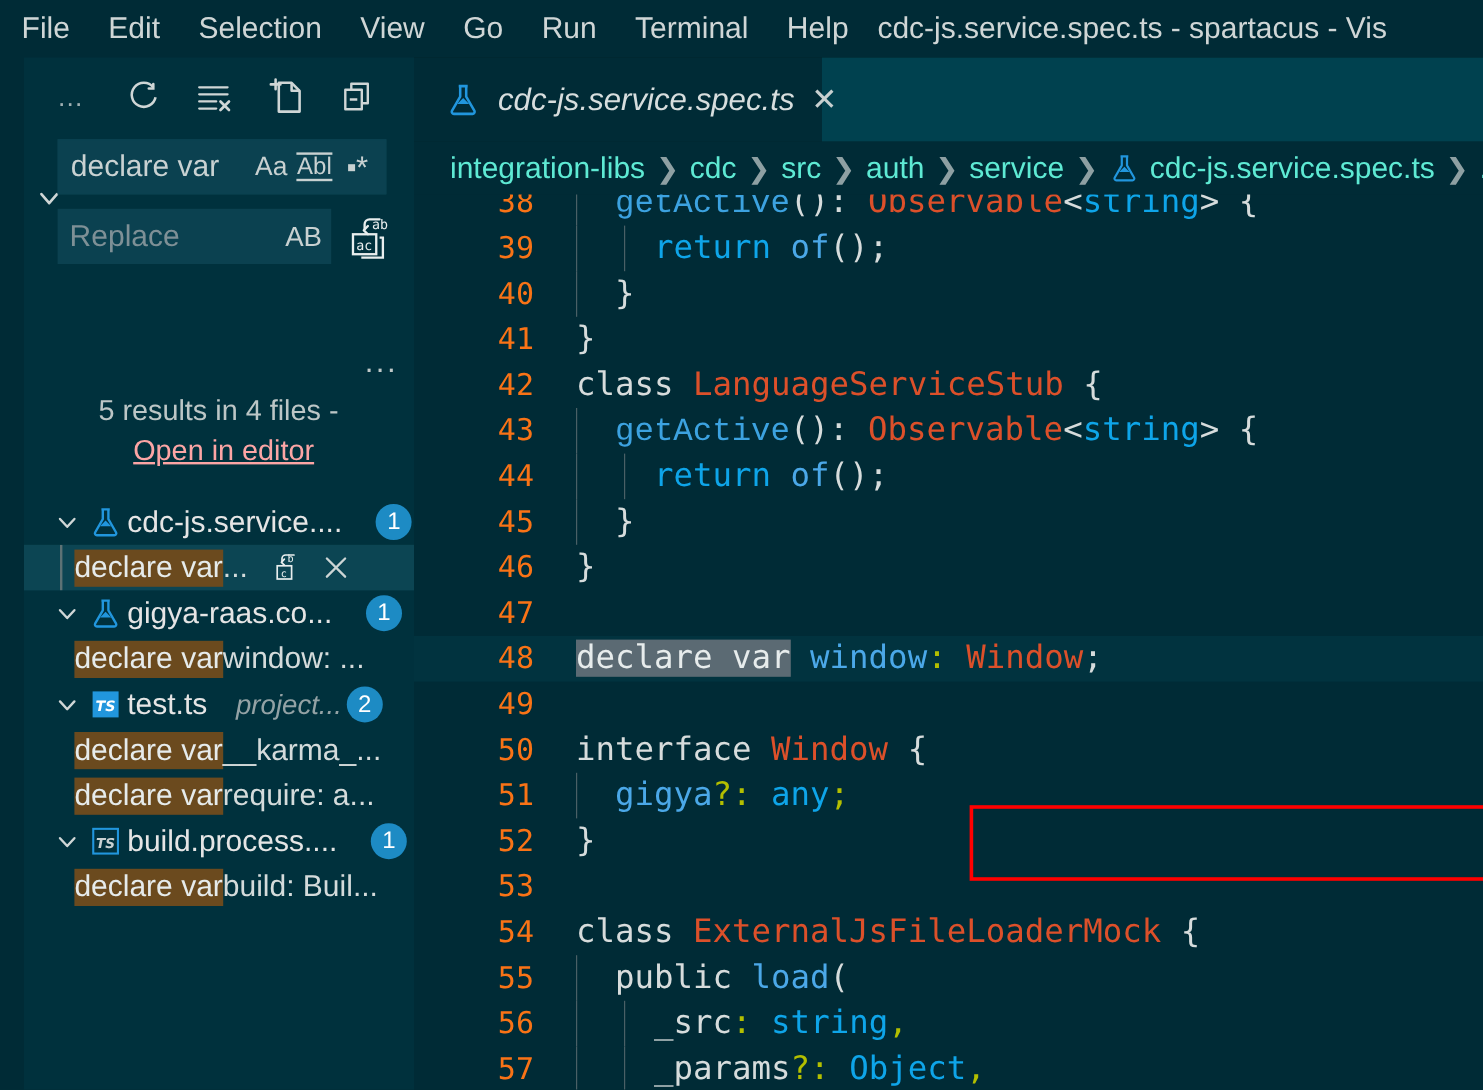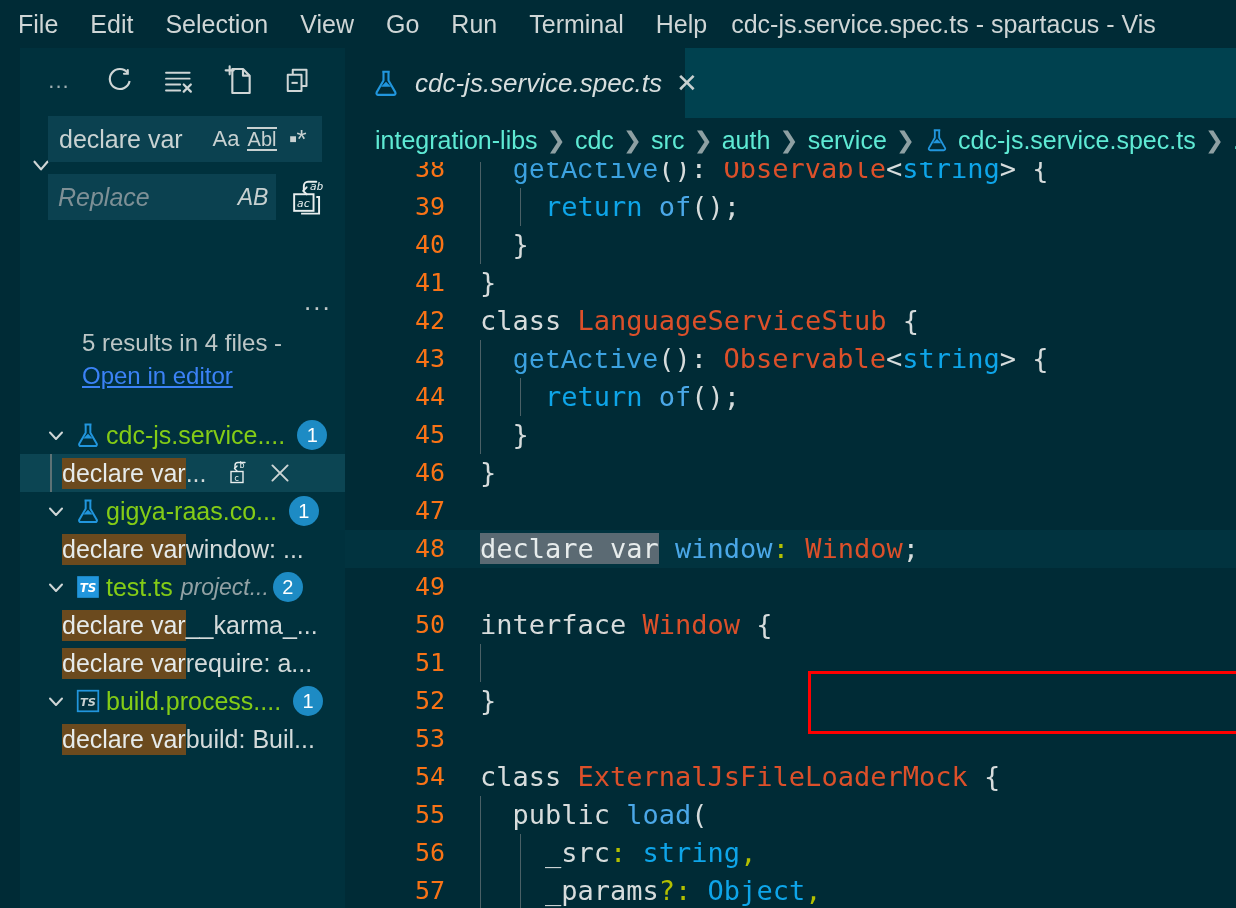--- a/index.html
+++ b/index.html
@@ -70,60 +70,60 @@
     background: #0b4150; border: 1px solid #0b4150;
     display: flex; align-items: center; padding: 0 6px 0 10px;
   }
   #search-input-box .txt {
     flex: 1; color: #c9d2d2; font-size: 25px; white-space: nowrap; overflow: hidden;
   }
   .opt-btn {
     width: 34px; height: 36px; display:flex; align-items:center; justify-content:center;
     color:#c8d1d1; font-size: 20px; cursor:pointer; margin-left: 2px;
   }
-  #replace-row { top: 64px; width: 296px; display:flex; align-items:center;font-style:italic; }
+  #replace-row { top: 64px; width: 296px; display:flex; align-items:flex-end; }
   #replace-input-box {
     width: 228px; height: 46px; background: #0b4150;
     display:flex; align-items:center; padding: 0 6px 0 10px;
   }
   #replace-input-box .txt { flex:1; color:#7e9096; font-size: 25px; }
   #replace-all-btn {
     width: 44px; height: 44px; margin-left: 10px;
     display:flex; align-items:center; justify-content:center; cursor:pointer;
   }
 
   #more-dots {
     position:absolute; left: 284px; top: 246px; color:#c0c9c9;
     font-size: 26px; letter-spacing: 2px; cursor:pointer; line-height: 14px;
   }
 
   #result-summary {
     position: absolute; left: 62px; top: 278px; width: 280px;
     color: #bcc6c6; font-size: 24px; line-height: 33px;
   }
   #open-in-editor {
-    color: #3b82f6; text-decoration: underline; cursor: pointer; display:inline-block;
+    color: #fca5a5; text-decoration: underline; cursor: pointer; display:inline-block;margin-left:29px;
   }
 
   
   #result-tree { position: absolute; left: 0; top: 368px; width: 325px; }
   .tree-row {
     position: relative; height: 38px; display: flex; align-items: center;
     white-space: nowrap; cursor: pointer; overflow: hidden;
   }
   .tree-row.file { padding-left: 22px; }
   .tree-row.match { padding-left: 42px; }
   .tree-row.selected { background: #0c4553; }
   .tree-row.selected::before {
     content:""; position:absolute; left: 30px; top: 0; width: 2px; height: 38px;
     background: #5d7275;
   }
   .chev { width: 28px; display:flex; align-items:center; justify-content:center; color:#cfd6d6; }
   .ficon { width: 36px; display:flex; align-items:center; justify-content:center;font-style:italic; }
-  .fname { color: #84cc16; font-size: 25px; margin-right: 8px; }
+  .fname { color: #e5e5e5; font-size: 25px; margin-right: 24px; }
   .fpath { color: #93a2a5; font-size: 23px; font-style: italic; }
   .badge {
     margin-left: 4px; min-width: 30px; height: 30px; border-radius: 15px;
     background: #1d8bc4; color: #ffffff; font-size: 20px;
     display: flex; align-items: center; justify-content: center; padding: 0 9px;
   }
   .m-hl { background: #6b4a1e; color:#e6ebeb; font-size: 25px; padding: 1px 0; }
   .m-rest { color: #d4dbdb; font-size: 25px; }
   .match-actions { display:flex; align-items:center; gap: 12px; margin-left: 16px; }
   .ma-btn { width: 30px; height: 30px; display:flex; align-items:center; justify-content:center; cursor:pointer; }
@@ -446,21 +446,21 @@
         <div class="cline"><span class="ln">41</span><span class="ctext"><span class="pn">}</span></span></div>
         <div class="cline"><span class="ln">42</span><span class="ctext"><span class="k">class </span><span class="ty">LanguageServiceStub</span><span class="pn"> {</span></span></div>
         <div class="cline"><span class="ln">43</span><span class="ind i1"></span><span class="ctext"><span class="pn">  </span><span class="fn">getActive</span><span class="pn">(): </span><span class="ty">Observable</span><span class="pn">&lt;</span><span class="st">string</span><span class="pn">&gt; {</span></span></div>
         <div class="cline"><span class="ln">44</span><span class="ind i1"></span><span class="ind i2"></span><span class="ctext"><span class="pn">    </span><span class="st">return </span><span class="var">of</span><span class="pn">();</span></span></div>
         <div class="cline"><span class="ln">45</span><span class="ind i1"></span><span class="ctext"><span class="pn">  }</span></span></div>
         <div class="cline"><span class="ln">46</span><span class="ctext"><span class="pn">}</span></span></div>
         <div class="cline"><span class="ln">47</span><span class="ctext"></span></div>
         <div class="cline current"><span class="ln">48</span><span class="ctext"><span class="sel">declare var</span><span class="pn"> </span><span class="var">window</span><span class="op">:</span><span class="pn"> </span><span class="ty">Window</span><span class="pn">;</span></span></div>
         <div class="cline"><span class="ln">49</span><span class="ctext"></span></div>
         <div class="cline"><span class="ln">50</span><span class="ctext"><span class="k">interface </span><span class="ty">Window</span><span class="pn"> {</span></span></div>
-        <div class="cline"><span class="ln">51</span><span class="ind i1"></span></div>
+        <div class="cline"><span class="ln">51</span><span class="ind i1"></span><span class="ctext"><span class="pn">  </span><span class="var">gigya</span><span class="op">?:</span><span class="pn"> </span><span class="st">any</span><span class="op">;</span></span></div>
         <div class="cline"><span class="ln">52</span><span class="ctext"><span class="pn">}</span></span></div>
         <div class="cline"><span class="ln">53</span><span class="ctext"></span></div>
         <div class="cline"><span class="ln">54</span><span class="ctext"><span class="k">class </span><span class="ty">ExternalJsFileLoaderMock</span><span class="pn"> {</span></span></div>
         <div class="cline"><span class="ln">55</span><span class="ind i1"></span><span class="ctext"><span class="pn">  </span><span class="k">public </span><span class="var">load</span><span class="pn">(</span></span></div>
         <div class="cline"><span class="ln">56</span><span class="ind i1"></span><span class="ind i2"></span><span class="ctext"><span class="pn">    </span><span class="pn">_src</span><span class="op">:</span><span class="pn"> </span><span class="st">string</span><span class="op">,</span></span></div>
         <div class="cline"><span class="ln">57</span><span class="ind i1"></span><span class="ind i2"></span><span class="ctext"><span class="pn">    </span><span class="pn">_params</span><span class="op">?:</span><span class="pn"> </span><span class="st">Object</span><span class="op">,</span></span></div>
       </div>
     <div id="annotation-box"></div>
   </div>
 

